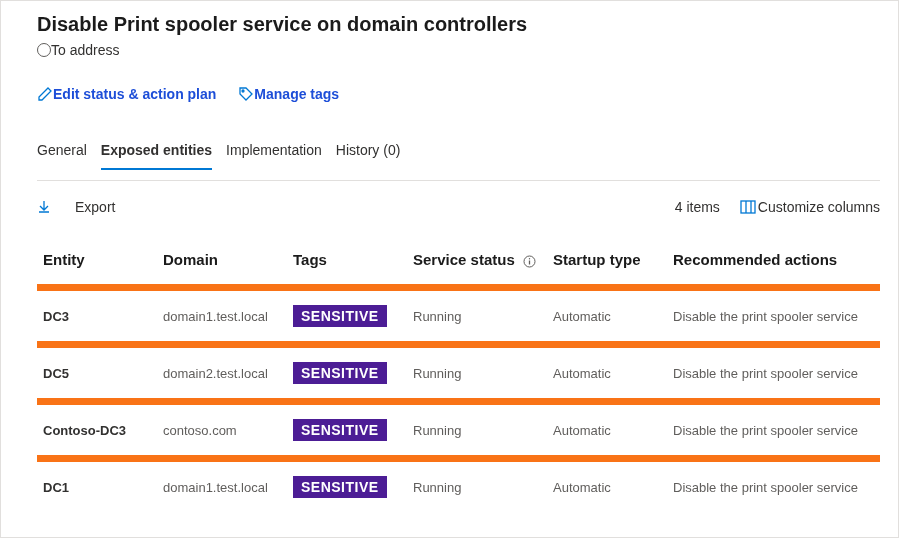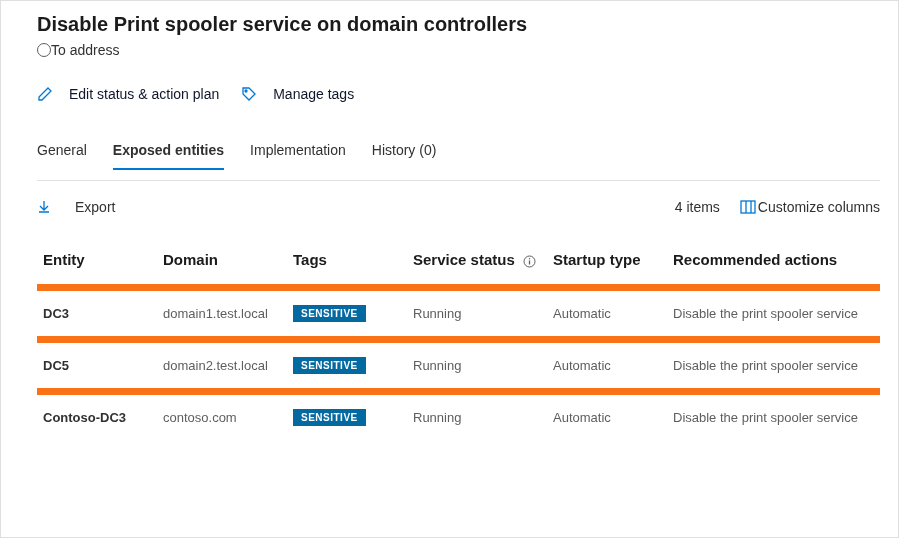--- a/index.html
+++ b/index.html
@@ -36,28 +36,29 @@
     }
     .actions-row {
       display: flex;
       align-items: center;
       gap: 22px;
       margin-bottom: 34px;
     }
     .action-link {
       display: flex;
       align-items: center;
-      gap: 16px;
-      color: #0f172a;
-      cursor: pointer;
+      gap: 0;
+      color: #1d4ed8;
+      cursor: pointer;
+      font-weight: bold;
     }
     .icon-blue { color: #0078d4; }
     .tabs-row {
       display: flex;
-      gap: 26px;
+      gap: 14px;
       border-bottom: none;
       margin-bottom: 10px;
     }
     .tab {
       padding: 6px 0 10px 0;
       color: #323130;
       cursor: pointer;
       font-size: 14px;
     }
     .tab.active {
@@ -117,24 +118,24 @@
       font-size: 13px;
       color: #605e5c;
       border-top: 7px solid #f97316;
       white-space: nowrap;
     }
     td.entity-cell {
       color: #323130;
       font-weight: 600;
     }
     .tag-badge {
-      background: #0369a1;
+      background: #4c1d95;
       color: #fff;
       font-weight: 700;
-      font-size: 10px;
+      font-size: 14px;
       letter-spacing: 0.5px;
       padding: 3px 8px;
       display: inline-block;
     }
     svg { display: block; }
     .col-entity { width: 120px; }
     .col-domain { width: 130px; }
     .col-tags { width: 120px; }
     .col-status { width: 140px; }
     .col-startup { width: 120px; }
@@ -244,16 +245,24 @@
         <td>Disable the print spooler service</td>
       </tr>
       <tr>
         <td class="entity-cell">Contoso-DC3</td>
         <td>contoso.com</td>
         <td><span class="tag-badge">SENSITIVE</span></td>
         <td>Running</td>
         <td>Automatic</td>
         <td>Disable the print spooler service</td>
       </tr>
+      <tr>
+        <td class="entity-cell">DC1</td>
+        <td>domain1.test.local</td>
+        <td><span class="tag-badge">SENSITIVE</span></td>
+        <td>Running</td>
+        <td>Automatic</td>
+        <td>Disable the print spooler service</td>
+      </tr>
     </tbody>
   </table>
 
 </div>
 
 </body></html>

